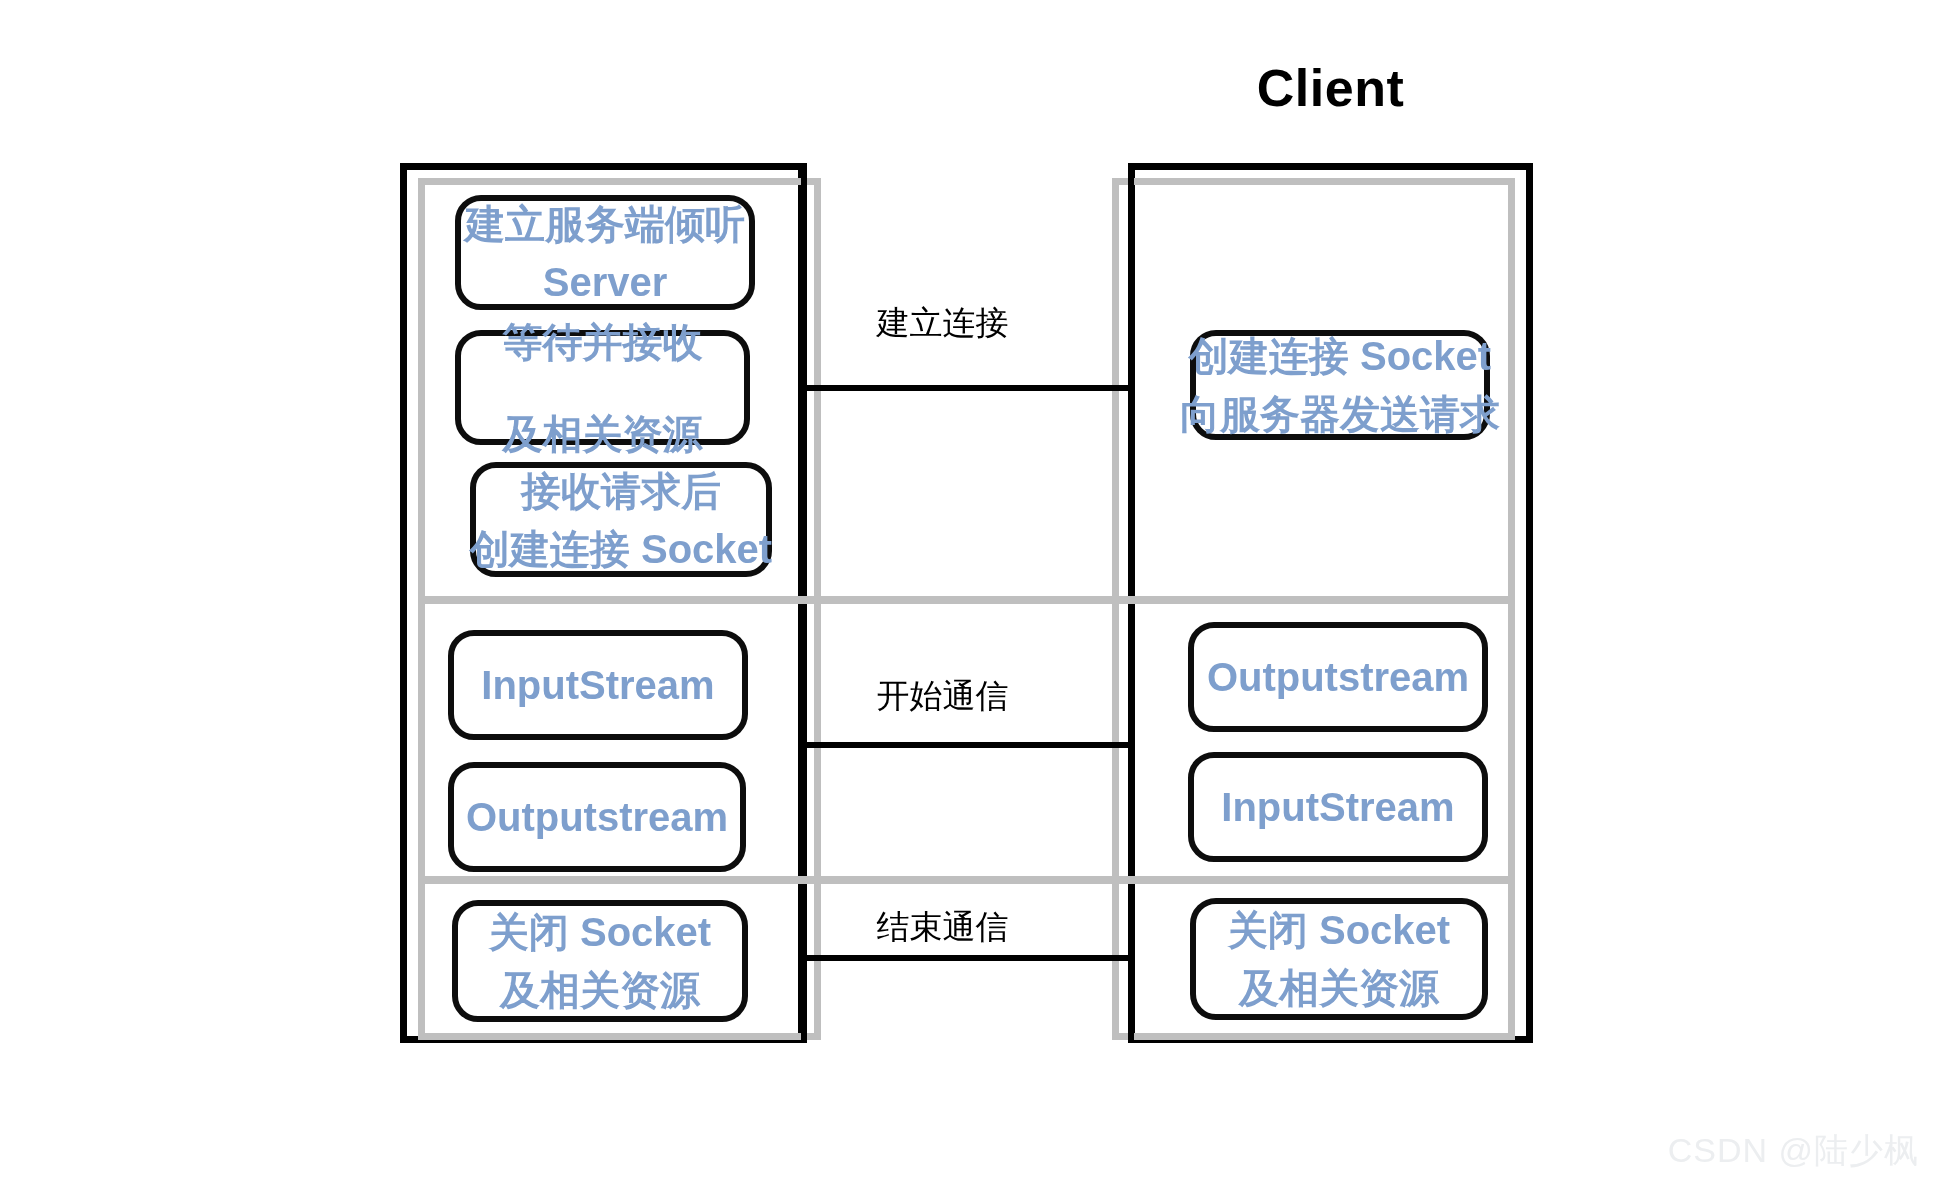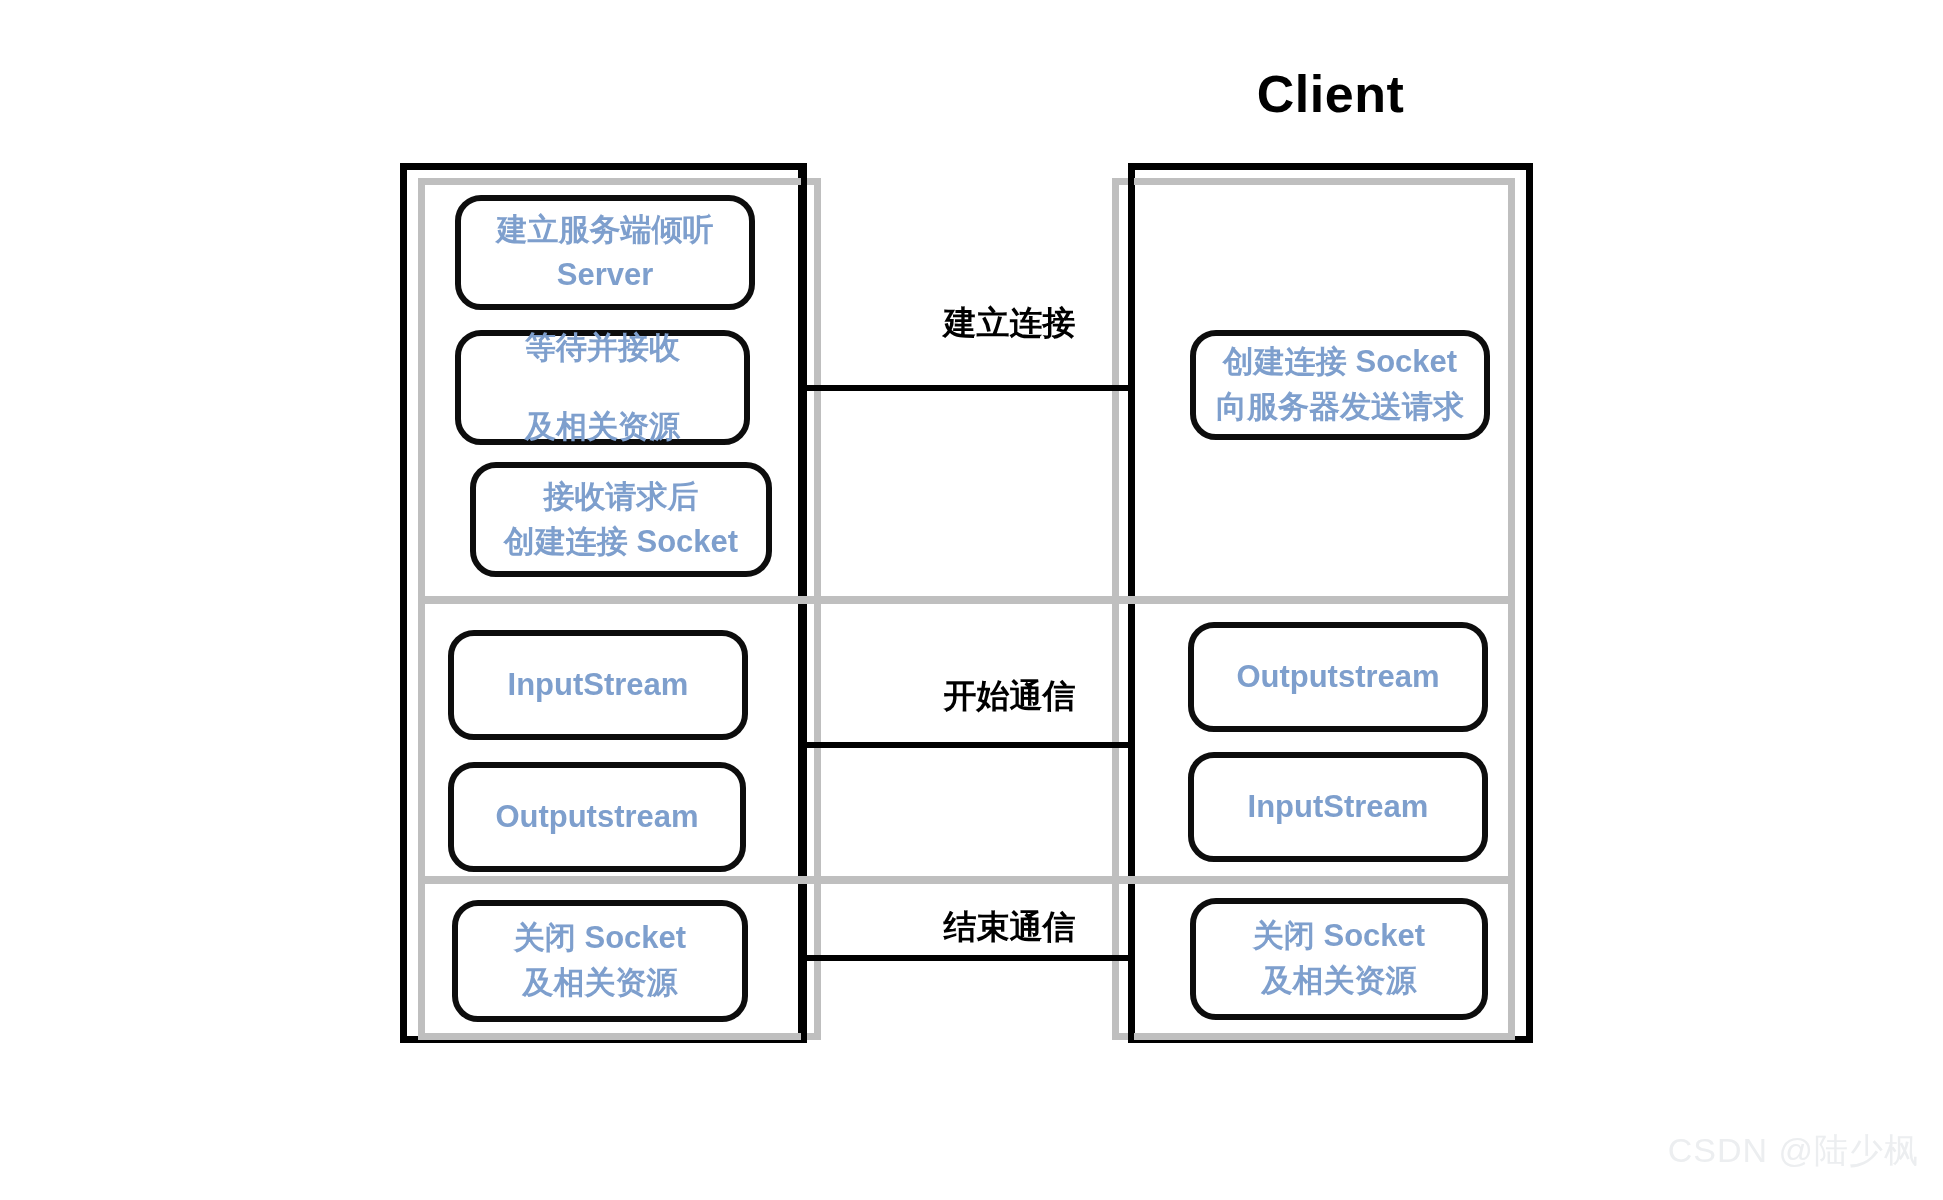--- a/index.html
+++ b/index.html
@@ -26,21 +26,21 @@
   .col-title {
     position: absolute;
     font-size: 52px;
     font-weight: bold;
     color: #000000;
     letter-spacing: 0.5px;
     text-align: center;
     white-space: nowrap;
   }
   #title-server { left: 400px; top: 58px; width: 405px; }
-  #title-client { left: 1128px; top: 64px; width: 405px; }
+  #title-client { left: 1128px; top: 58px; width: 405px; }
 
   
   .outer-frame {
     position: absolute;
     border: 7px solid #000000;
     box-sizing: border-box;
     background: transparent;
   }
   #frame-server { left: 400px;  top: 163px; width: 405px; height: 880px; }
   #frame-client { left: 1128px; top: 163px; width: 405px; height: 880px; }
@@ -83,46 +83,46 @@
     left: 803px;
     width: 327px;
   }
   #conn-1 { top: 385px; }
   #conn-2 { top: 742px; }
   #conn-3 { top: 955px; }
 
   
   .mid-label {
     position: absolute;
-    left: 846px;
+    left: 779px;
     width: 327px;
     text-align: center;
     font-size: 33px;
-    font-weight: bold;
+    font-weight: normal;
     color: #000000;
     white-space: nowrap;
   }
   #mid-label-1 { top: 301px; }
   #mid-label-2 { top: 674px; }
   #mid-label-3 { top: 905px; }
 
   
   .node {
     position: absolute;
     border: 6px solid #0d0d0d;
     border-radius: 26px;
     background: #ffffff;
     box-sizing: border-box;
     display: flex;
     flex-direction: column;
     align-items: center;
     justify-content: center;
     color: #7e9fcd;
     font-weight: bold;
-    font-size: 31px;
+    font-size: 40px;
     line-height: 1.45;
     text-align: center;
     padding: 0 6px;
   }
   .node .line { display: block; white-space: nowrap; }
 
   
   #n-s1 { left: 455px;  top: 195px; width: 300px; height: 115px; }
   #n-s2 { left: 455px;  top: 330px; width: 295px; height: 115px; gap: 34px; }
   #n-s3 { left: 452px;  top: 462px; width: 302px; height: 115px; margin-left: 18px; }

